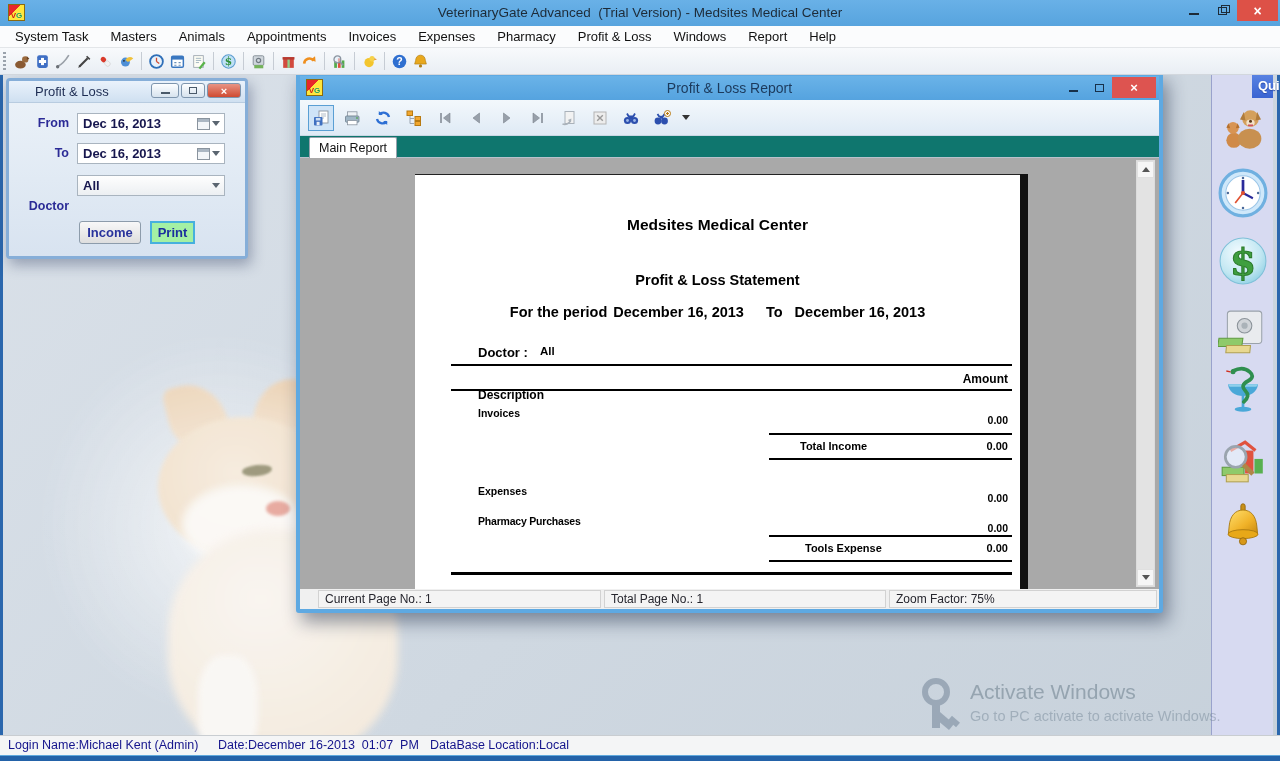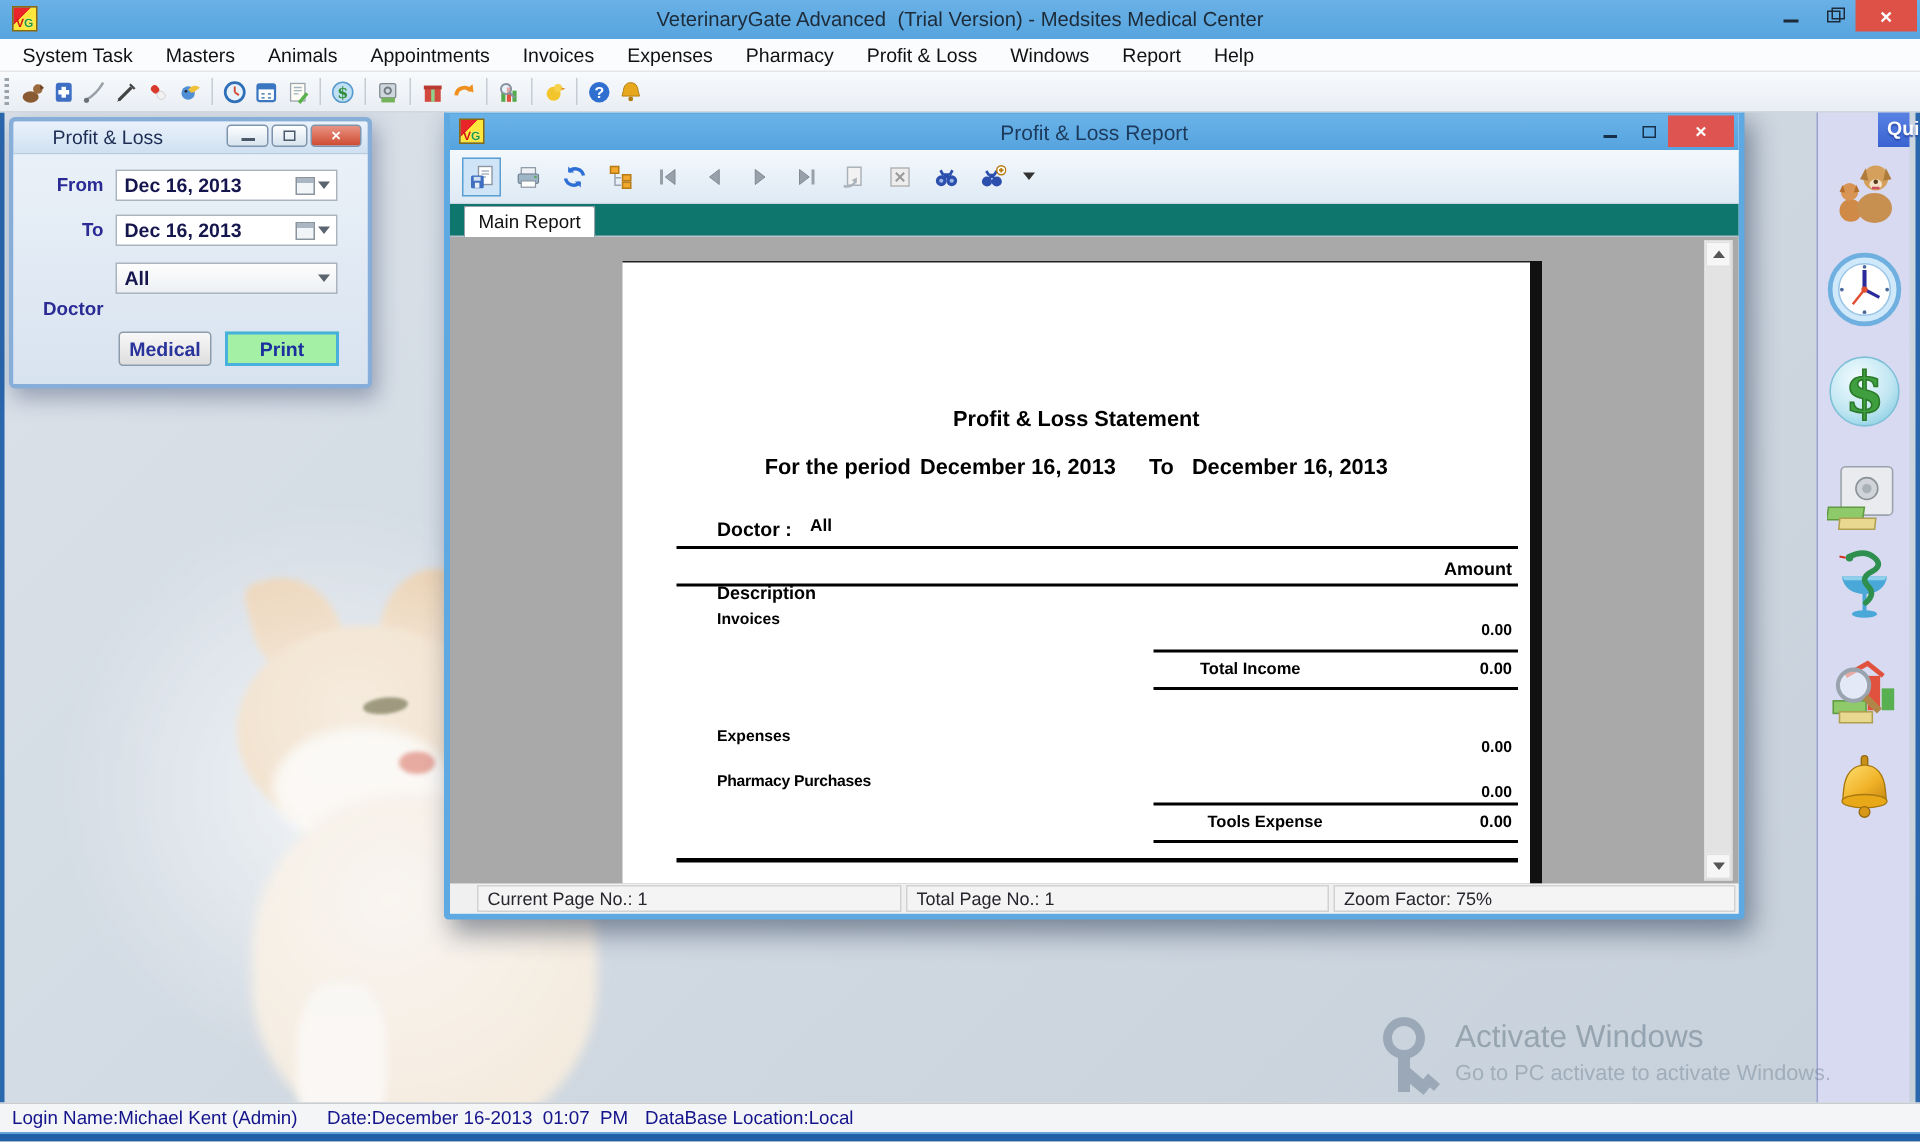--- a/index.html
+++ b/index.html
@@ -91,21 +91,21 @@
   .fld .val { padding-left:5px; font-size:13px; font-weight:bold; color:#16164e; flex:1;}
   .cal-ic { width:13px; height:12px; border:1px solid #8a949e; margin-right:2px;
     background:linear-gradient(#aab6c2 0 3px, #f2f5f8 3px), 
     repeating-linear-gradient(90deg, transparent 0 3px, #c8d0d8 3px 4px); }
   .dd-arrow { width:0; height:0; border-left:4px solid transparent; border-right:4px solid transparent;
     border-top:5px solid #5a6570; margin-right:4px;}
   .combo { background:linear-gradient(#fefefe,#eceff2); }
   .btn-refresh { position:absolute; left:70px; top:118px; width:62px; height:23px;
     background:linear-gradient(#f8f8f8,#dedede); border:1px solid #8d9cab; border-radius:3px;
     font-size:13px; font-weight:bold; color:#29339c; display:flex; align-items:center; justify-content:center;}
-  .btn-print { position:absolute; left:141px; top:118px; width:76px; height:23px;
+  .btn-print { position:absolute; left:141px; top:118px; width:45px; height:23px;
     background:#a4f0a4; border:2px solid #47b0dd; font-size:13px; font-weight:bold; color:#1c2f9e;
     display:flex; align-items:center; justify-content:center;}
 
   
   .report-win { position:absolute; left:296px; top:-3px; width:867px; height:541px; z-index:30;
     border:4px solid #5ea9e2; border-radius:3px; background:#fff; box-shadow:5px 9px 18px rgba(15,30,60,.45);}
   .rw-title { height:24px; background:linear-gradient(#6ab3e8,#55a3df); position:relative;
     display:flex; align-items:center;}
   .rw-title .vg-logo { left:6px; top:3px; }
   .rw-title .t { position:absolute; left:0; right:0; text-align:center; font-size:14px; color:#1c3a5c; }
@@ -375,21 +375,21 @@
       <div class="fld" style="top:40px;">
         <span class="val">Dec 16, 2013</span>
         <span class="cal-ic"></span>
         <span class="dd-arrow"></span>
       </div>
       <span class="fld-label" style="left:2px; top:75px;margin-top:21px;">Doctor</span>
       <div class="fld combo" style="top:72px;">
         <span class="val">All</span>
         <span class="dd-arrow"></span>
       </div>
-      <div class="btn-refresh">Medical</div>
+      <div class="btn-refresh">Income</div>
       <div class="btn-print">Print</div>
     </div>
   </div>
 
   <div class="report-win">
     <div class="rw-title">
       <div class="vg-logo" style="position:absolute;">V<span>G</span></div>
       <span class="t">Profit &amp; Loss Report</span>
       <div class="rw-btns">
         <div class="rwb">
@@ -495,20 +495,21 @@
     </div>
 
     <div class="rw-tabrow">
       <div class="rw-tab">Main Report</div>
     </div>
 
     <div class="rw-viewer">
       <div class="page"></div>
       <div class="page-shadow"></div>
 
+      <div class="rtxt" style="left:115px; top:58px; width:605px; text-align:center; font-size:15.5px;">Medsites Medical Center</div>
       <div class="rtxt" style="left:115px; top:114px; width:605px; text-align:center; font-size:14.5px;">Profit &amp; Loss Statement</div>
       <div class="rtxt" style="left:115px; top:146px; width:605px; text-align:center; font-size:14.5px;">
         <span>For the period</span>
         <span style="margin-left:2px;">December 16, 2013</span>
         <span style="margin-left:18px;">To</span>
         <span style="margin-left:8px;">December 16, 2013</span>
       </div>
       <div class="rtxt" style="left:178px; top:187px; font-size:13px;">Doctor :</div>
       <div class="rtxt" style="left:240px; top:187px; font-size:11.5px;">All</div>
       <div class="rline" style="left:151px; top:206px; width:561px; height:2px;"></div>

